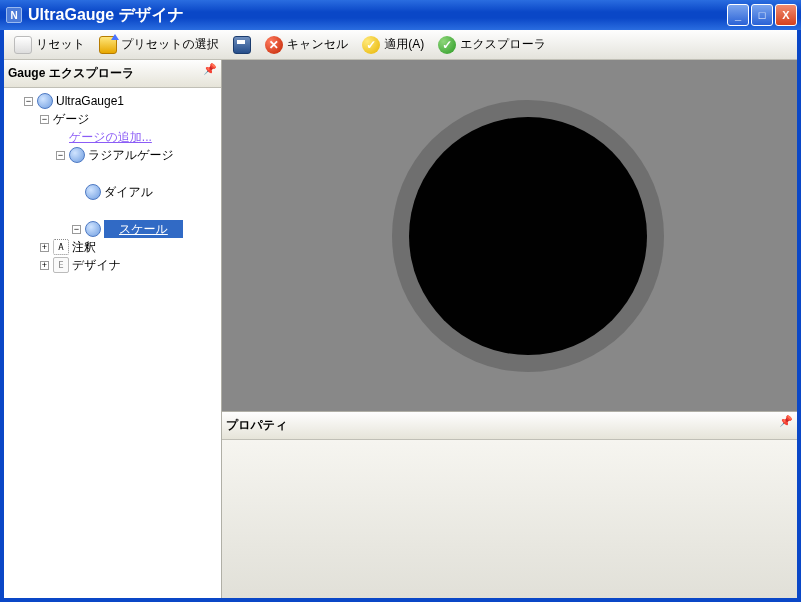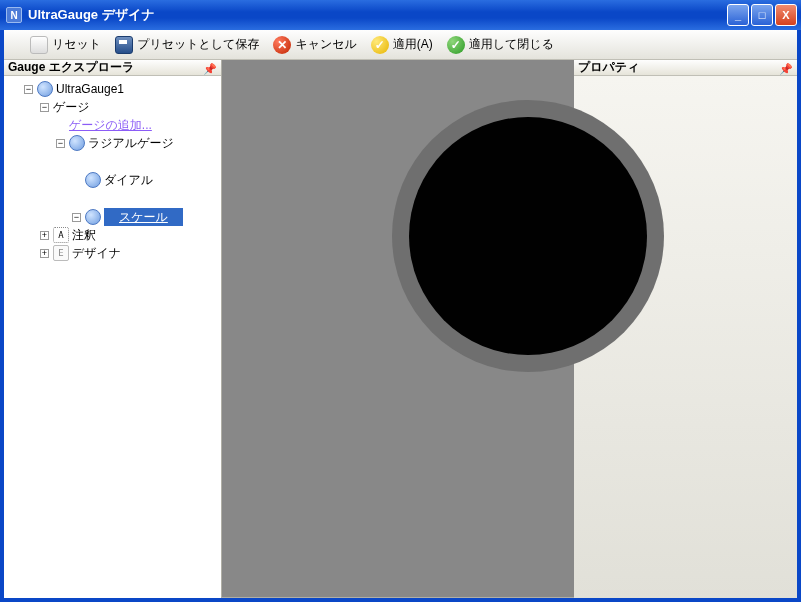--- a/index.html
+++ b/index.html
@@ -30,21 +30,21 @@
     border: 1px solid #9abaf0;
     border-radius: 2px;
     display: flex;
     align-items: center;
     justify-content: center;
     font-size: 10px;
     font-weight: bold;
     color: #fff;
     margin-right: 6px;
   }
-  .titlebar .title-text { font-size: 13px; }
+  .titlebar .title-text { font-size: 16px; }
   .titlebar .win-controls {
     position: absolute;
     right: 4px;
     top: 4px;
     display: flex;
     gap: 2px;
   }
   .titlebar .win-btn {
     width: 22px;
     height: 22px;
@@ -72,21 +72,21 @@
     flex-direction: column;
   }
 
   
   .toolbar {
     height: 30px;
     background: linear-gradient(to bottom,#fefefe,#e4e3dc);
     border-bottom: 1px solid #c0bfb6;
     display: flex;
     align-items: center;
-    padding: 0 20px;
+    padding: 0 4px;
     gap: 2px;
   }
   .tbtn {
     display: flex;
     align-items: center;
     height: 24px;
     padding: 0 6px;
     border-radius: 2px;
     gap: 4px;
     cursor: pointer;
@@ -142,21 +142,21 @@
 
   
   .left-panel {
     width: 218px;
     border-right: 1px solid #b0afa6;
     display: flex;
     flex-direction: column;
     background: #fff;
   }
   .panel-header {
-    height: 16px;
+    height: 28px;
     background: linear-gradient(to bottom,#fefefe,#e6e4d9);
     border-bottom: 1px solid #c0bfb6;
     display: flex;
     align-items: center;
     padding: 0 4px;
     font-weight: bold;
     position: relative;
   }
   .panel-header .pin {
     position: absolute;
@@ -214,20 +214,21 @@
   .indent1 { padding-left: 18px; }
   .indent2 { padding-left: 34px; }
   .indent3 { padding-left: 50px; }
   .indent4 { padding-left: 66px; margin-top: 19px; }
   .indent5 { padding-left: 82px; }
 
   
   .right-panel {
     flex: 1;
     display: flex;
+    flex-direction: column;
   }
 
   
   .preview {
     flex: 0 0 352px;
     background: #888888;
     position: relative;
     border-bottom: 1px solid #b0afa6;
   }
   .gauge-outer {
@@ -278,34 +279,37 @@
 </div>
 
 <div class="client-frame">
 
   <div class="toolbar">
     <div class="tbtn">
       <span class="ic ic-reset"></span>
       <span class="lbl">リセット</span>
     </div>
     <div class="tbtn">
+      <span class="ic ic-open"></span>
+      <span class="lbl">プリセットの選択</span>
+    </div>
+    <div class="tbtn">
       <span class="ic ic-save"></span>
-      <span class="lbl">プリセットとして保存</span>
     </div>
     <div class="tbtn">
       <span class="ic ic-cancel">✕</span>
       <span class="lbl">キャンセル</span>
     </div>
     <div class="tbtn">
       <span class="ic ic-apply">✓</span>
       <span class="lbl">適用(A)</span>
     </div>
     <div class="tbtn">
       <span class="ic ic-applyclose">✓</span>
-      <span class="lbl">適用して閉じる</span>
+      <span class="lbl">エクスプローラ</span>
     </div>
   </div>
 
   <div class="body-area">
 
     <div class="left-panel">
       <div class="panel-header">
         <span>Gauge エクスプローラ</span>
         <span class="pin">📌</span>
       </div>

